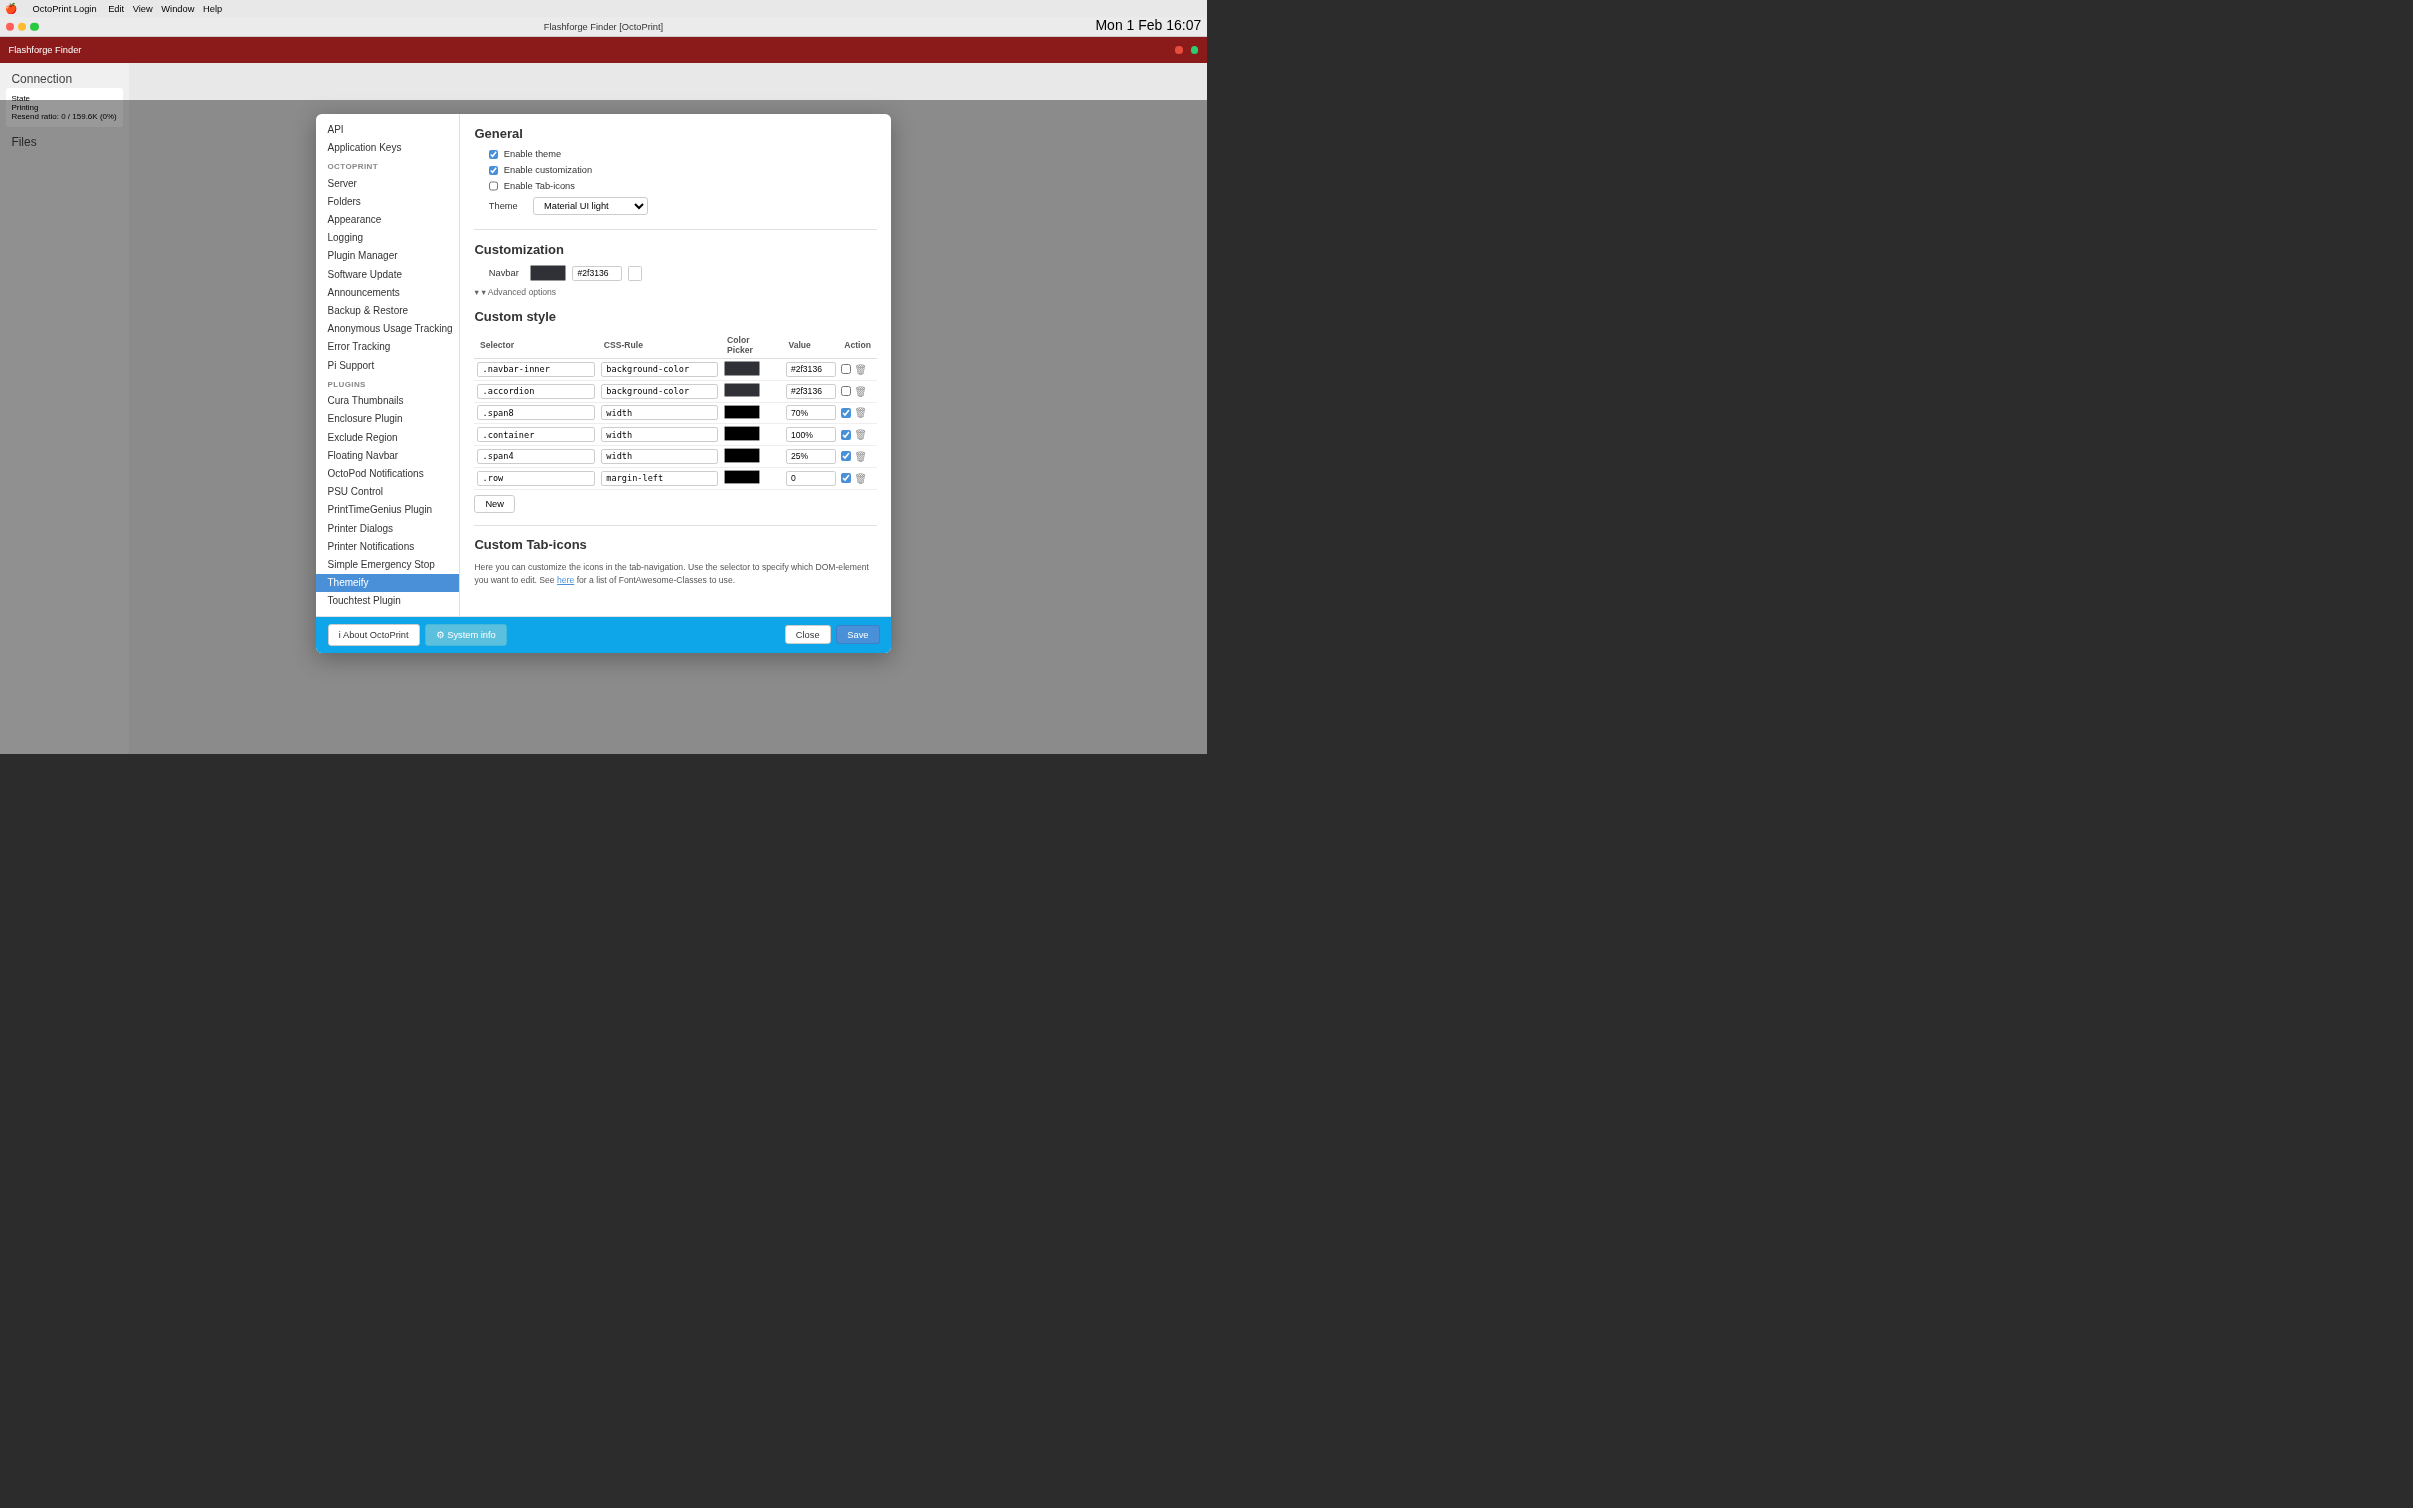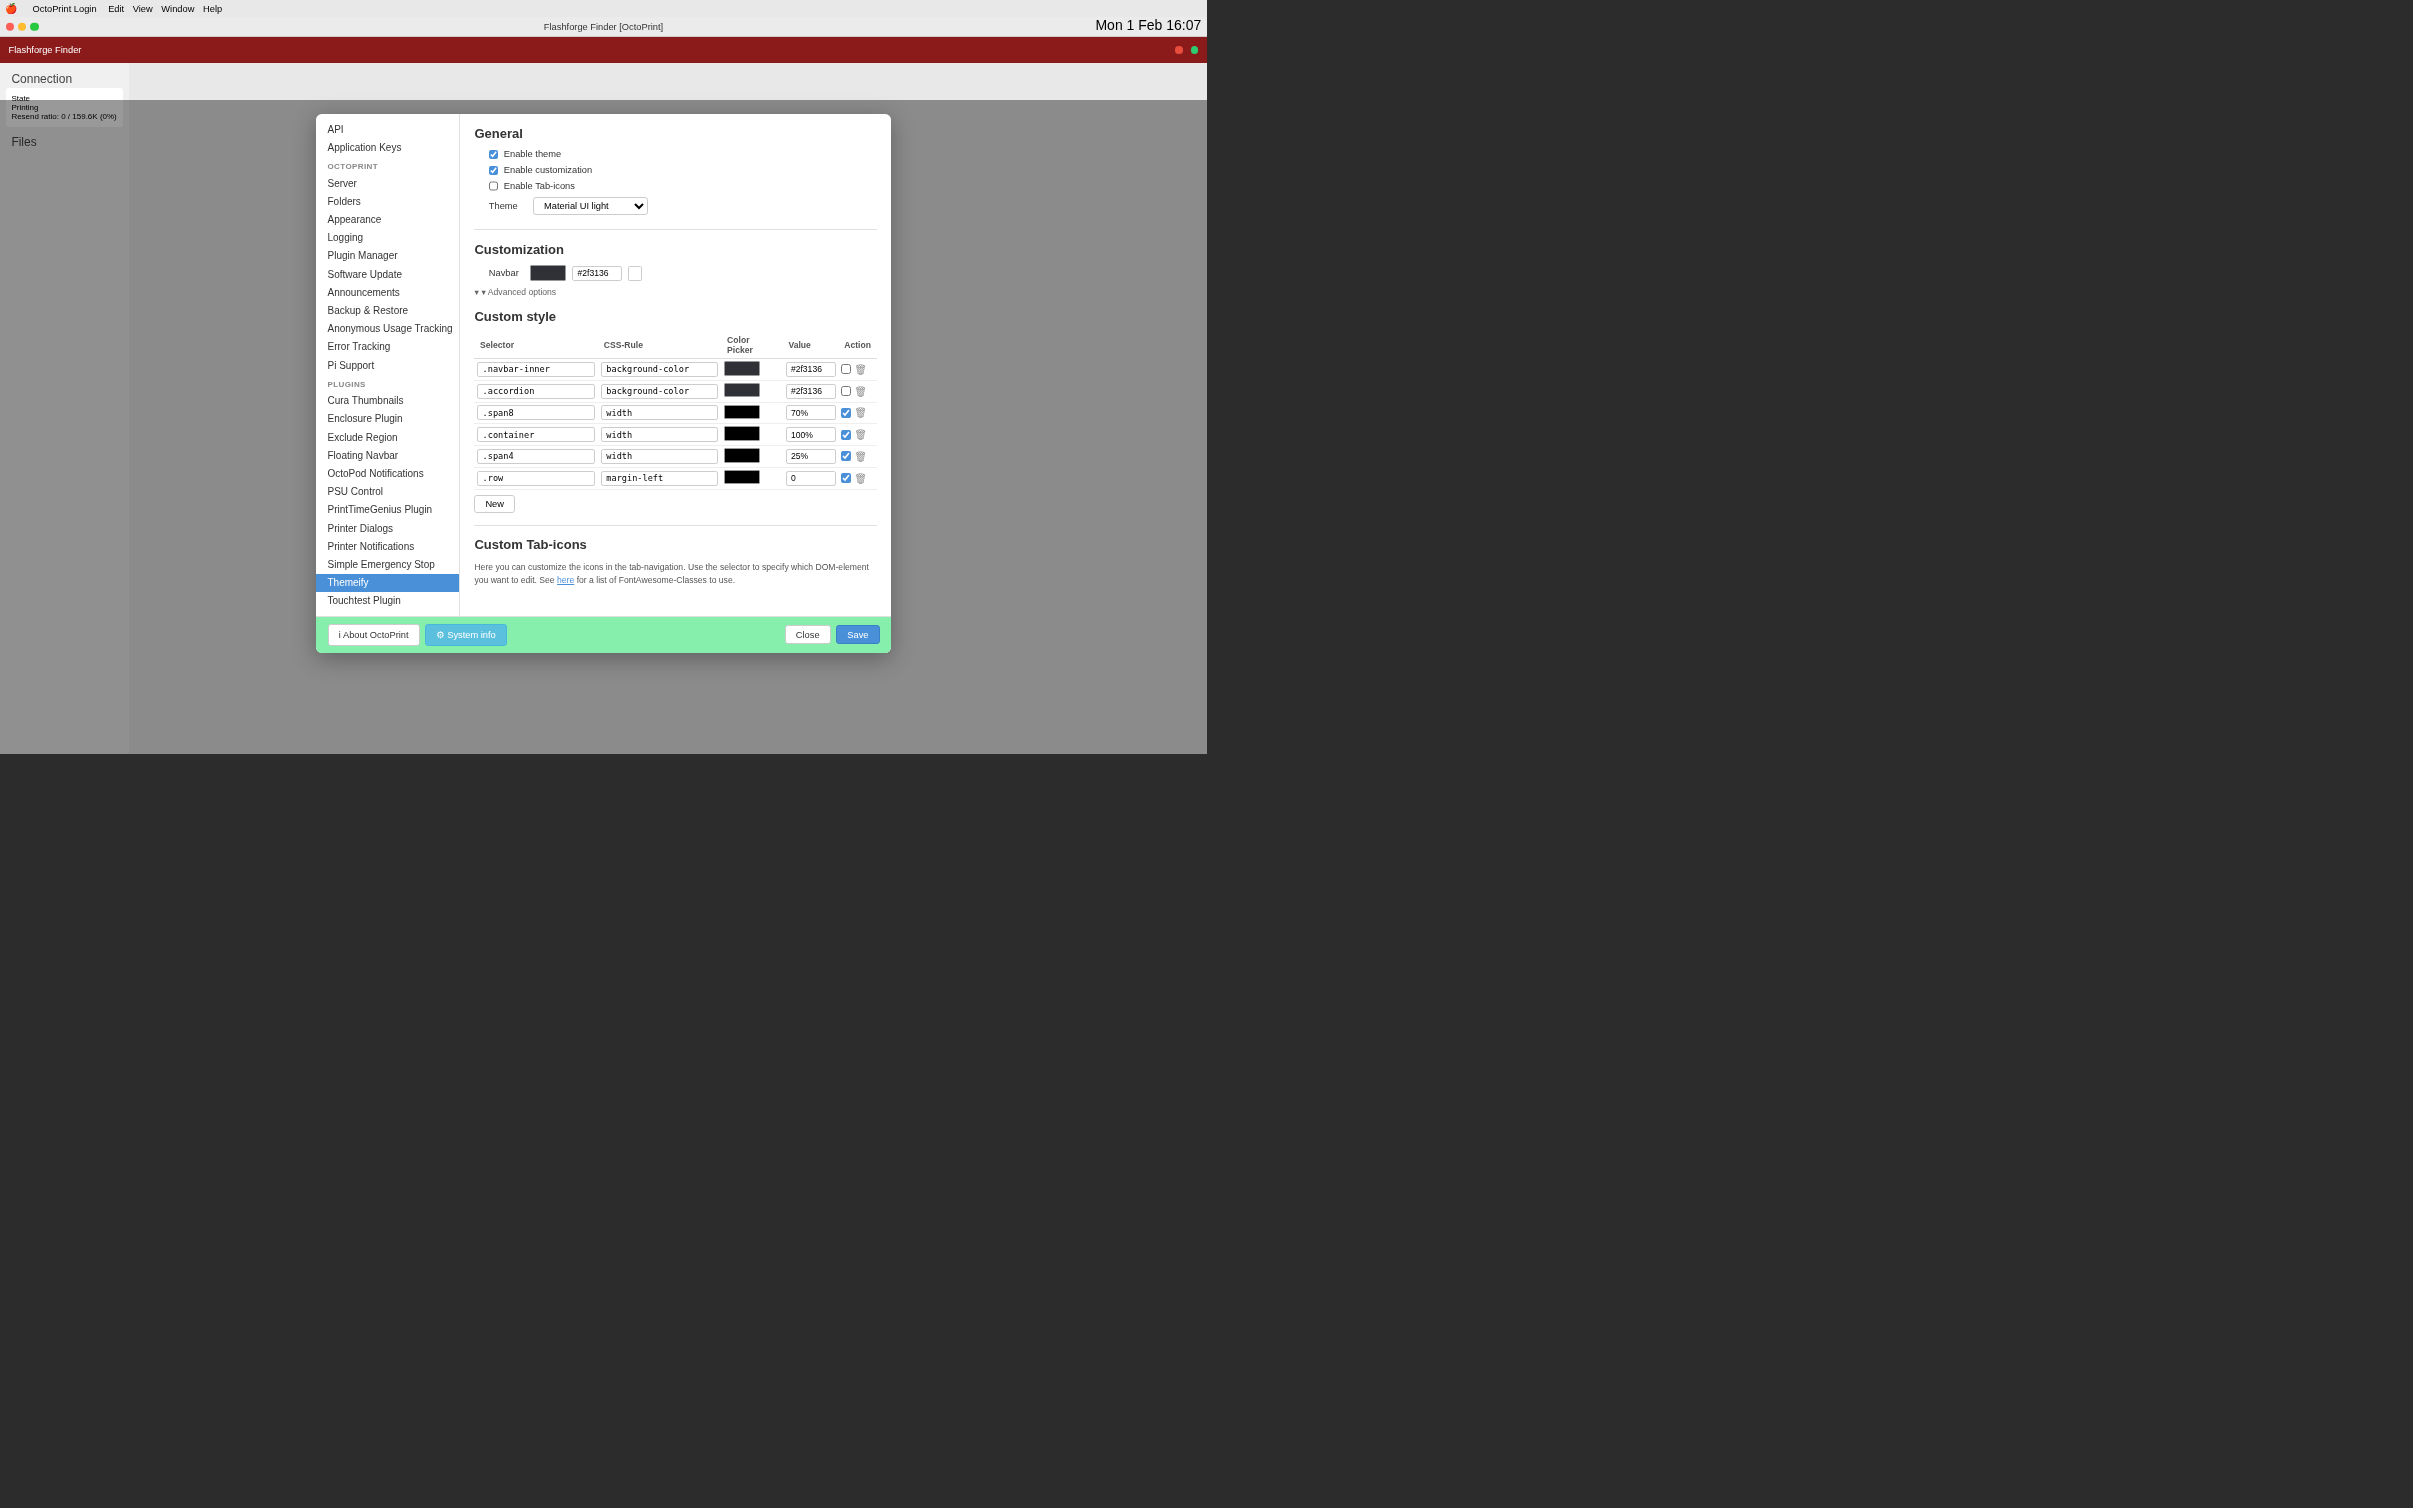--- a/index.html
+++ b/index.html
@@ -372,21 +372,21 @@
     .tab-icons-desc a { color: #4a90d9; }
 
     
     .modal-footer {
       padding: 7.2px 11.5px;
       border-top: 0.7px solid #e0e0e0;
       display: flex;
       align-items: center;
       justify-content: space-between;
       flex-shrink: 0;
-      background: #86efac;
+      background: #0ea5e9;
     }
     .footer-left { display: flex; gap: 5.7px; }
     .footer-right { display: flex; gap: 5.7px; }
     .btn {
       padding: 3.6px 10px;
       border-radius: 2.9px;
       font-size: 9.3px;
       cursor: pointer;
       border: 0.7px solid #ccc;
     }

